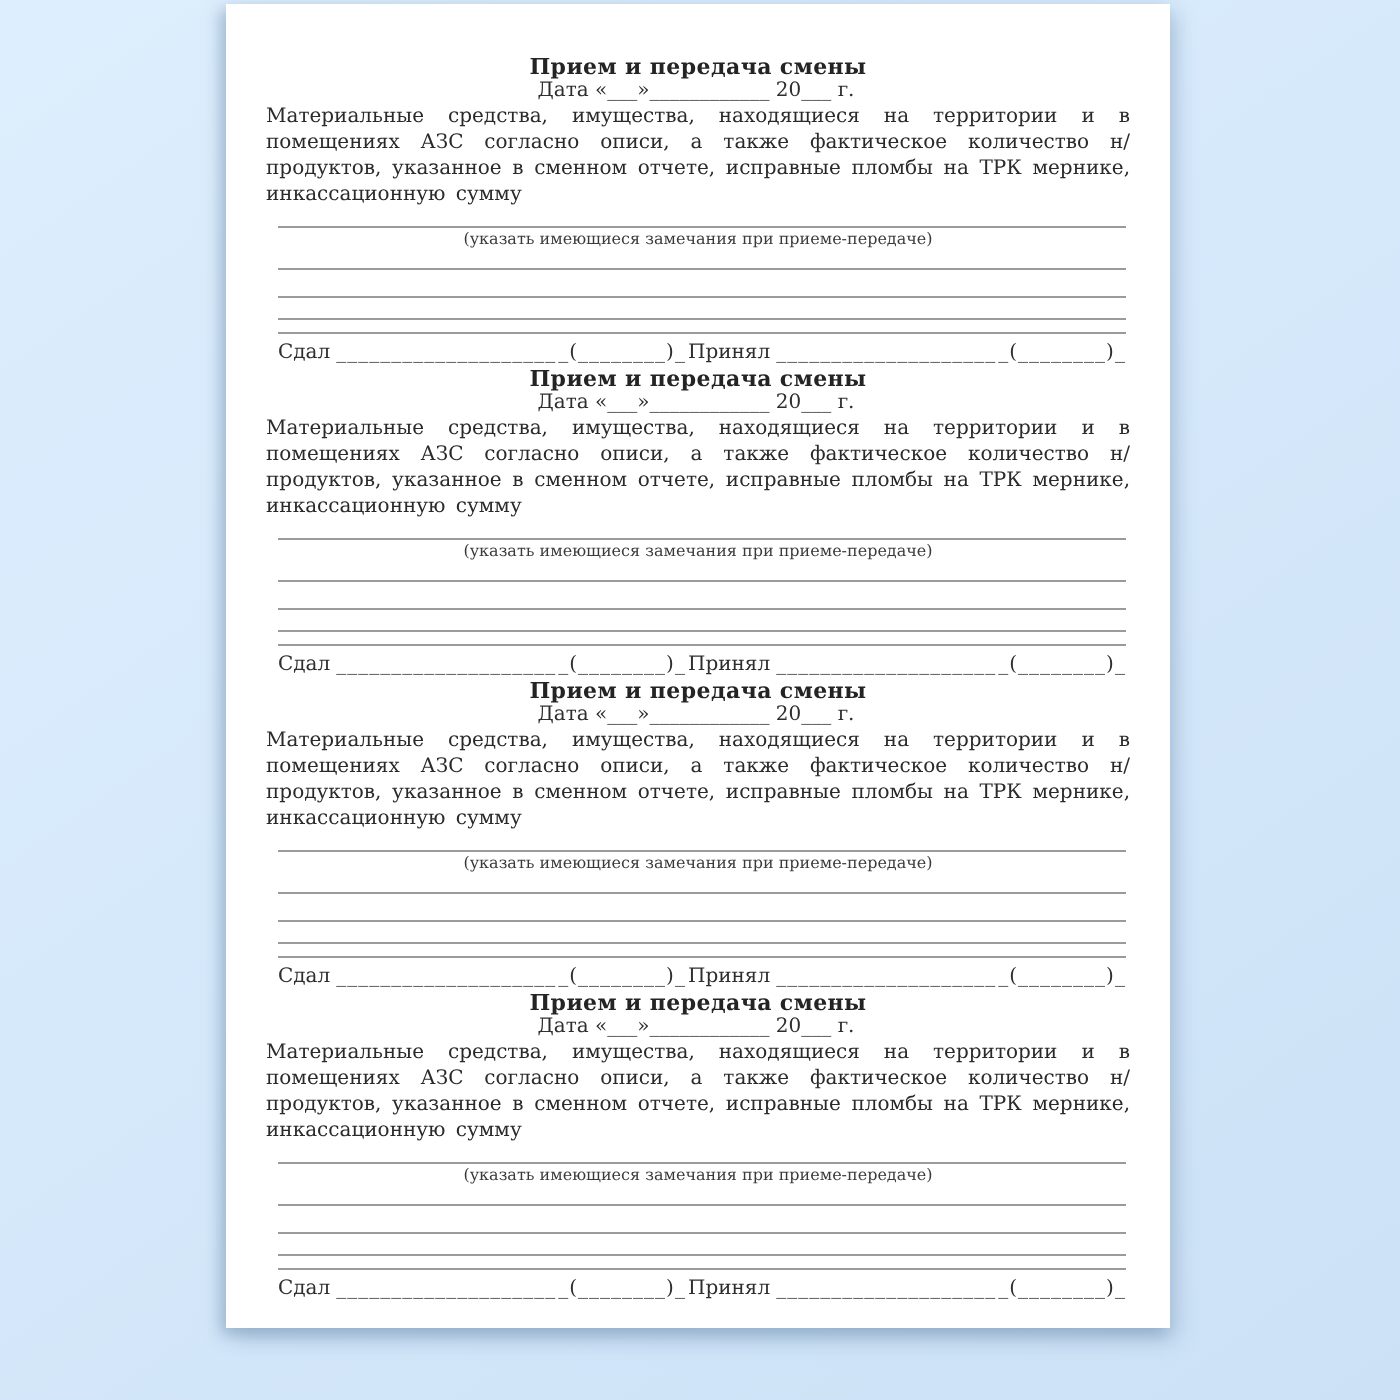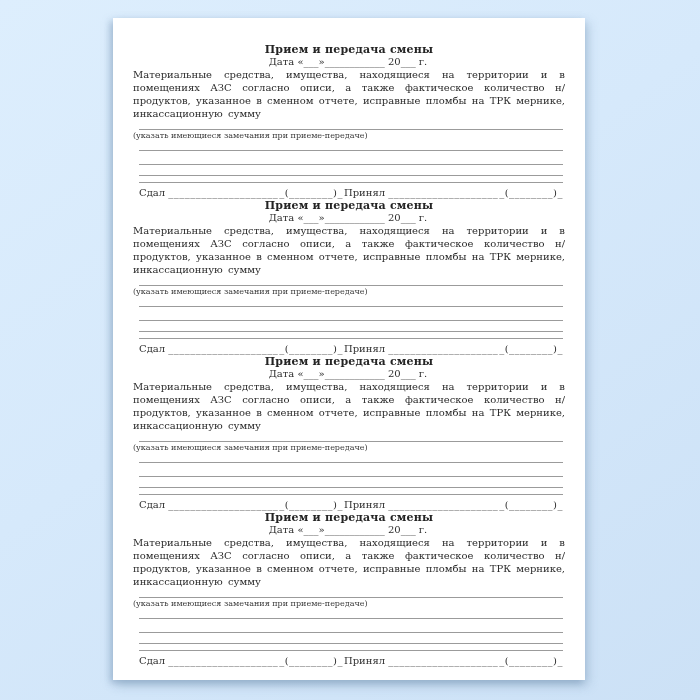--- a/index.html
+++ b/index.html
@@ -2,21 +2,21 @@
 <html><head>
 <meta charset="utf-8">
 <style>
   html, body { margin: 0; padding: 0; }
   body {
     width: 700px; height: 700px; position: relative; overflow: hidden;
     background: linear-gradient(145deg, #ddeefd 0%, #d6e9fb 45%, #cce1f6 100%);
     font-family: "DejaVu Serif", "Liberation Serif", serif;
   }
   .paper {
-    position: absolute; left: 113px; top: 18px;
+    position: absolute; left: 113px; top: 2px;
     width: 472px; height: 662px; box-sizing: border-box;
     padding: 25px 20px 0 20px;
     background: #ffffff;
     box-shadow: -3px 3px 7px rgba(125,155,185,0.55), 3px 5px 10px rgba(125,155,185,0.45);
   }
   .section { height: 156px; color: #2e2e2e; overflow: hidden; }
   .sec-title {
     font-size: 11px; font-weight: bold; text-align: center;
     line-height: 13px; letter-spacing: 0.2px; color: #242424;
   }
@@ -28,21 +28,21 @@
     font-size: 10px; line-height: 13px; text-align: justify;
     word-spacing: 2px; color: #2a2a2a;
   }
   .rule { border-bottom: 1px solid #9b9b9b; height: 0; margin: 0 2px 0 6px; }
   .r1 { margin-top: 9px; }
   .r2 { margin-top: 9px; }
   .r3 { margin-top: 13px; }
   .r4 { margin-top: 10px; }
   .r5 { margin-top: 6px; }
   .remarks-caption {
-    font-size: 8px; line-height: 10px; text-align: left;
+    font-size: 8px; line-height: 10px; text-align: center;
     color: #3a3a3a; margin-top: 1px;
   }
   .sig-row {
     display: flex; justify-content: space-between; align-items: flex-start;
     margin: 4px 2px 0 6px; font-size: 10px;
   }
   .sig-word { line-height: 12px; white-space: nowrap; padding-right: 2px; }
   .sig-field { display: flex; flex-direction: column; align-items: center; }
   .blank { font-size: 10px; line-height: 12px; white-space: nowrap; letter-spacing: 0.5px; }
 </style>

